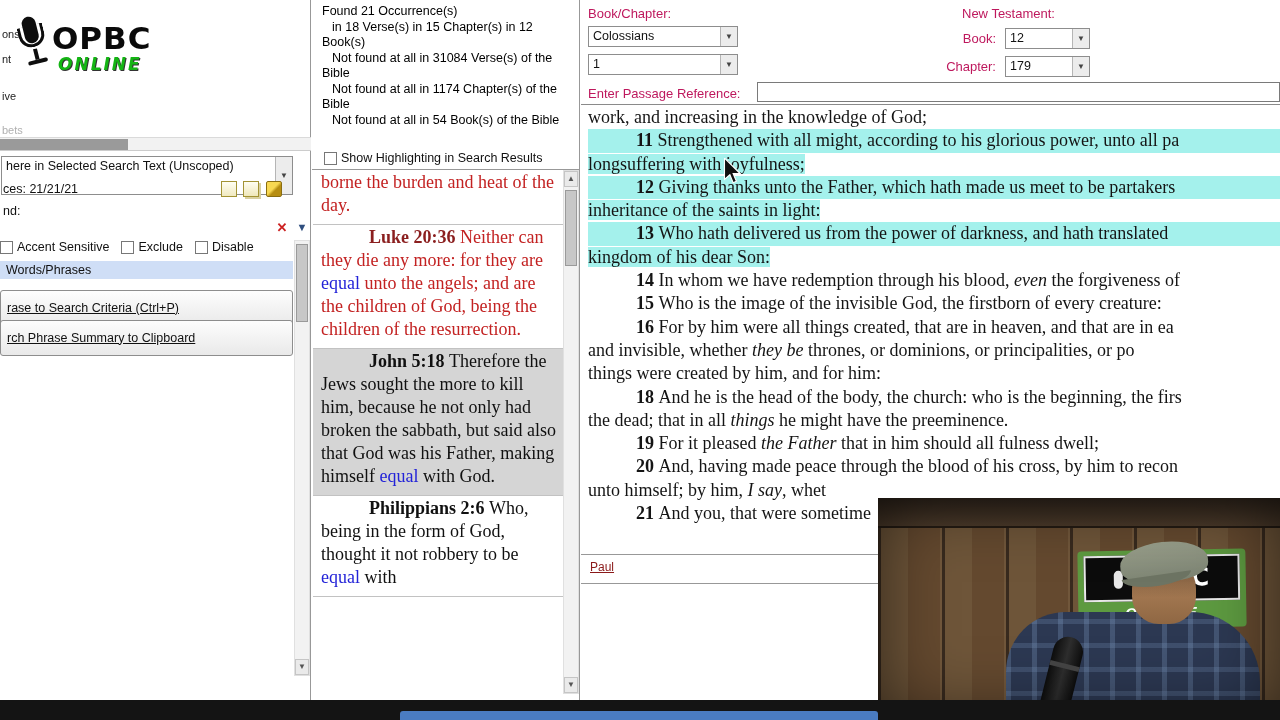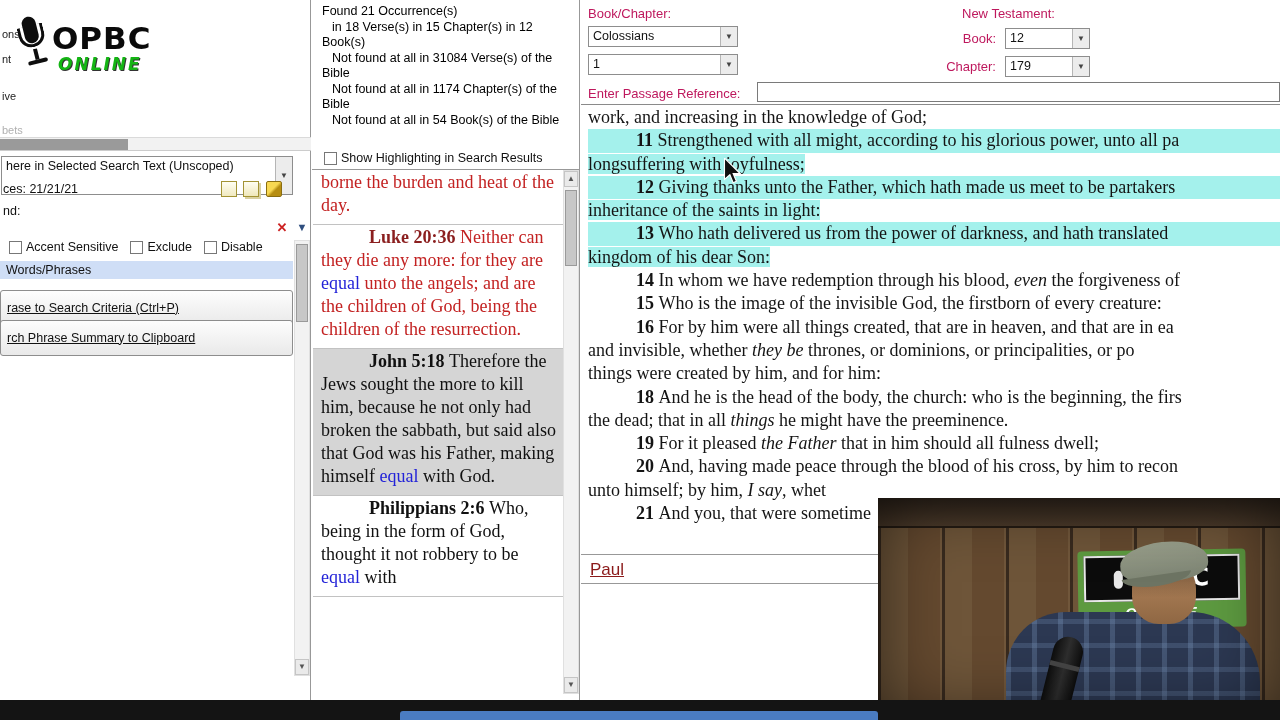--- a/index.html
+++ b/index.html
@@ -45,21 +45,21 @@
   .mini-icon { position:absolute; width:16px; height:16px; top:181px; }
   .mi-page  { left:221px; background:linear-gradient(#fffef2,#f0e9c0); border:1px solid #a39334; }
   .mi-pages { left:243px; background:linear-gradient(#fffef2,#efe7ba); border:1px solid #a39334; box-shadow:2px 2px 0 #d9d0a0; }
   .mi-pen   { left:266px; background:linear-gradient(135deg,#f8d852 45%,#b78e12 60%); border:1px solid #8a6d10; border-radius:2px; }
 
   #move-down-icon { position:absolute; left:294px; top:219px; width:16px; height:16px; color:#2f4f7f; font-size:11px; text-align:center; line-height:16px; }
   #move-down-icon::before { content:"\25BC"; }
   #delete-icon { position:absolute; left:274px; top:220px; width:16px; height:16px; color:#cc2020; font-weight:bold; font-size:13px; text-align:center; line-height:15px; }
   #delete-icon::before { content:"\2715"; }
 
-  #cb-row { position:absolute; left:9px; top:240px; display:flex; gap:12px; align-items:center; font-size:12.5px; white-space:nowrap; }
+  #cb-row { position:absolute; left:0; top:240px; display:flex; gap:12px; align-items:center; font-size:12.5px; white-space:nowrap; }
   .cb { width:13px; height:13px; border:1px solid #777; background:#fff; display:inline-block; margin-right:4px; vertical-align:-2px; flex:none; }
   .cb-item { display:flex; align-items:center; }
 
   #wp-header { position:absolute; left:0; top:261px; width:293px; height:18px; background:#cfdef6; font-size:12.5px; line-height:18px; padding-left:6px; }
 
   .lbtn { position:absolute; left:0; width:293px; height:36px; background:linear-gradient(#fdfdfd,#e9e9e9); border:1px solid #8d8d8d; border-radius:3px; font-size:12.5px; text-align:left; line-height:21px; color:#111;text-decoration:underline; }
   #btn-add  { top:290px; }
   #btn-copy { top:320px; }
 
   .vscroll { position:absolute; width:16px; background:#f2f2f2; border:1px solid #e0e0e0; }
@@ -101,21 +101,21 @@
   #passage-input { position:absolute; left:176px; top:82px; width:523px; height:20px; border:1px solid #7a7a7a; background:#fff; font-size:13px; padding:0 4px; font-family:inherit; }
   #rp-topline { position:absolute; left:0; top:104px; width:699px; border-top:1px solid #8a8a8a; }
 
   #bible-lines { position:absolute; left:7px; top:106px; width:692px;
     font-family:"Liberation Serif", serif; font-size:18px; line-height:23.3px; color:#141414; }
   .bline { white-space:nowrap; overflow:hidden; }
   .hlf { background:#a4f1ec; }
   .hli { background:#a4f1ec; }
 
   #bible-bottomline { position:absolute; left:0; top:554px; width:699px; border-top:1px solid #989898; }
-  #paul-link { position:absolute; left:9px; top:560px; font-size:17px; color:#8b1a1a; text-decoration:underline; }
+  #paul-link { position:absolute; left:9px; top:560px; font-size:12px; color:#8b1a1a; text-decoration:underline; }
   #footer-line { position:absolute; left:0; top:583px; width:699px; border-top:1px solid #989898; }
 
   
   #webcam { position:absolute; left:878px; top:498px; width:402px; height:222px; overflow:hidden; z-index:40; background:#6b5238; }
   #webcam .planks { position:absolute; inset:0;
     background:repeating-linear-gradient(90deg,#382a1e 0 3px,#6e5539 3px 30px,#64492f 30px 62px,#71573b 62px 64px); }
   #webcam .beam { position:absolute; left:0; top:0; width:100%; height:30px;
     background:linear-gradient(#2e241b,#4b3a2a); border-bottom:2px solid #241b13; }
   #webcam .vignette { position:absolute; inset:0; box-shadow:inset 0 0 70px rgba(0,0,0,.6); z-index:8; }
 

